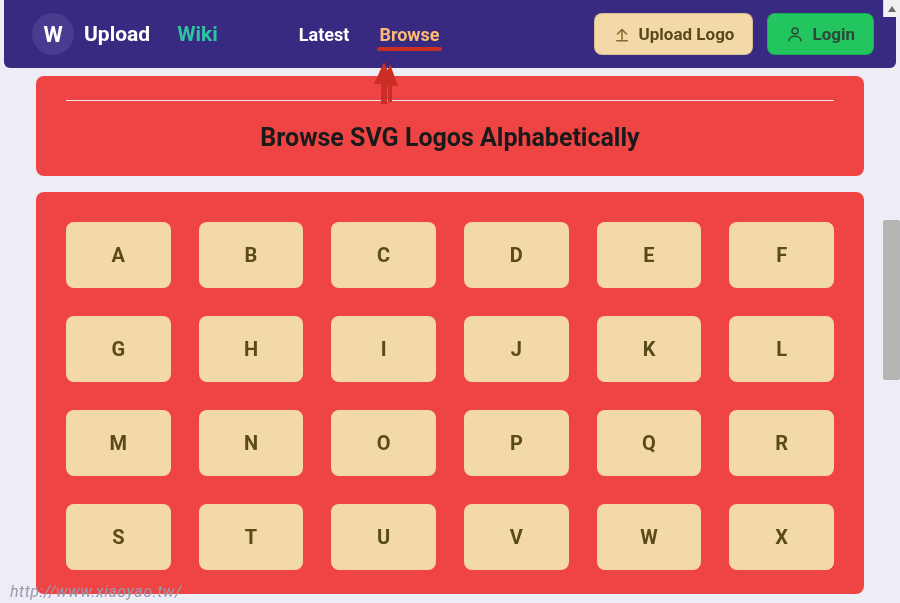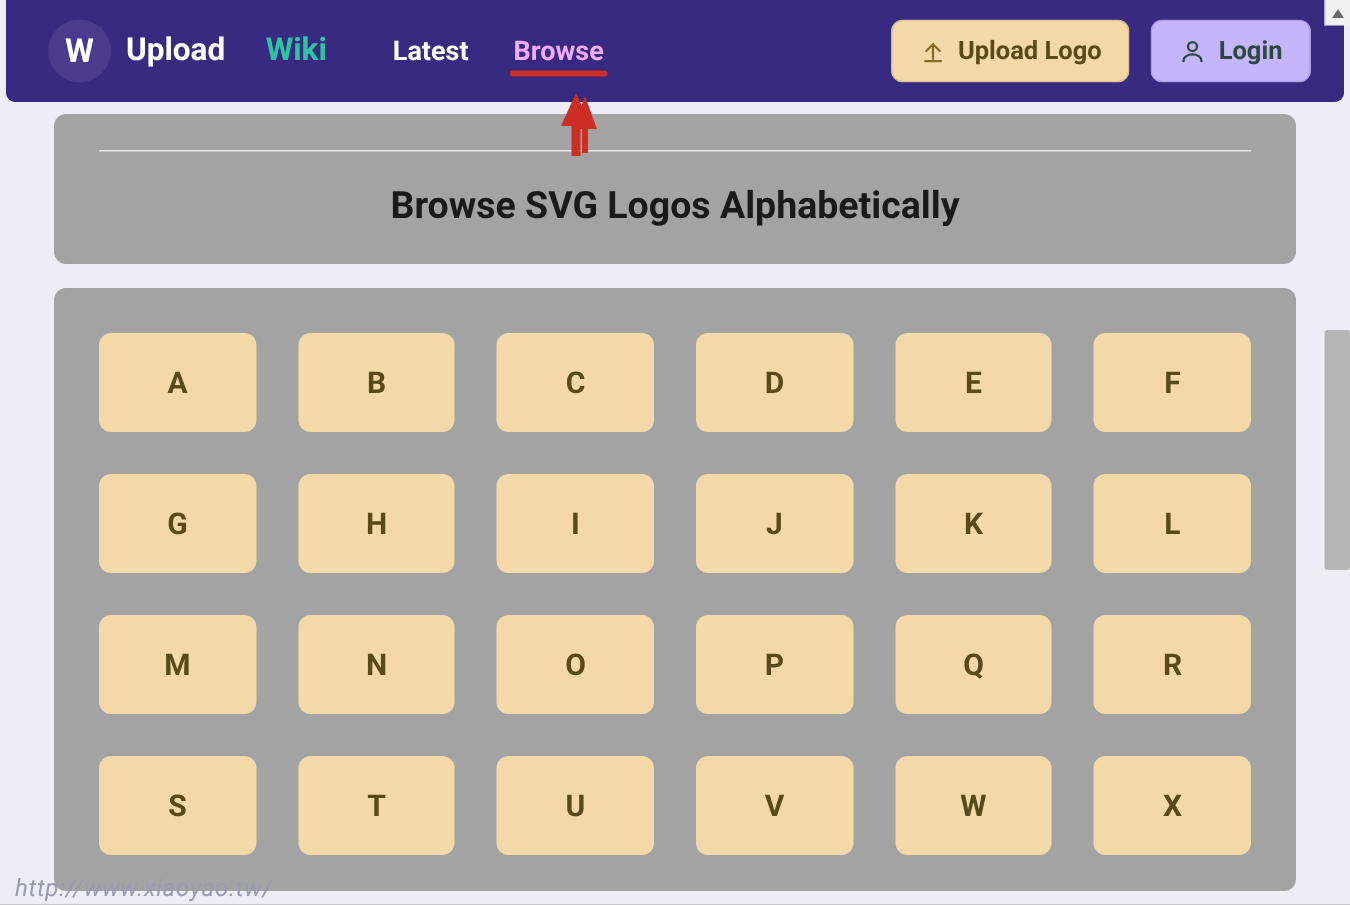--- a/index.html
+++ b/index.html
@@ -25,44 +25,44 @@
     .logo-circle {
       width: 42px; height: 42px;
       border-radius: 50%;
       background: #4a3b8f;
       display: flex; align-items: center; justify-content: center;
       color: #fff; font-weight: 700; font-size: 22px;
     }
     .logo-text { font-size: 21px; font-weight: 700; }
     .logo-text .v1 { color: #fff; }
     .logo-text .v2 { color: #2cc4a2; margin-left: 27px; }
-    .nav-center { display: flex; align-items: center; gap: 30px; margin-left: 26px; }
+    .nav-center { display: flex; align-items: center; gap: 30px; margin-left: 63px; }
     .nav-link { color: #fff; font-weight: 700; font-size: 18px; cursor: pointer; position: relative; }
-    .nav-link.active { color: #f0abfc; }
+    .nav-link.active { color: #fdba74; }
     .nav-link.active::after {
       content: ""; position: absolute; left: -2px; right: -2px; bottom: -6px;
       height: 4px; background: #cc2d24; border-radius: 2px;
     }
     .nav-right { margin-left: auto; display: flex; align-items: center; gap: 14px; border-radius: 18px; }
     .btn {
       display: flex; align-items: center; gap: 8px;
       padding: 10px 18px; border-radius: 8px;
       border: 1px solid rgba(0,0,0,0.12);
       font-weight: 700; font-size: 17px;
       cursor: pointer; color: #5a4a1a;
     }
     .btn-upload { background: #f3d9a8; }
-    .btn-login { background: #c4b5fd; color: #2b4a3b; }
+    .btn-login { background: #22c55e; color: #2b4a3b; }
     .icon-upload, .icon-user { display: inline-flex; width: 18px; height: 18px; }
     .arrow-annot {
       position: absolute; left: 370px; top: 56px;
       pointer-events: none;
     }
     .card {
-      background: #a3a3a3;
+      background: #ef4444;
       margin: 16px 36px 0 36px;
       border-radius: 8px;
       padding: 24px 30px 24px 30px;
     }
     .card.title-card { margin-top: 8px; padding-bottom: 24px; }
     .title-card hr {
       border: none; border-top: 1px solid #e7e7ee; margin-bottom: 22px;
     }
     .page-title {
       text-align: center; font-size: 25px; font-weight: 700; color: #1a1a1a;

